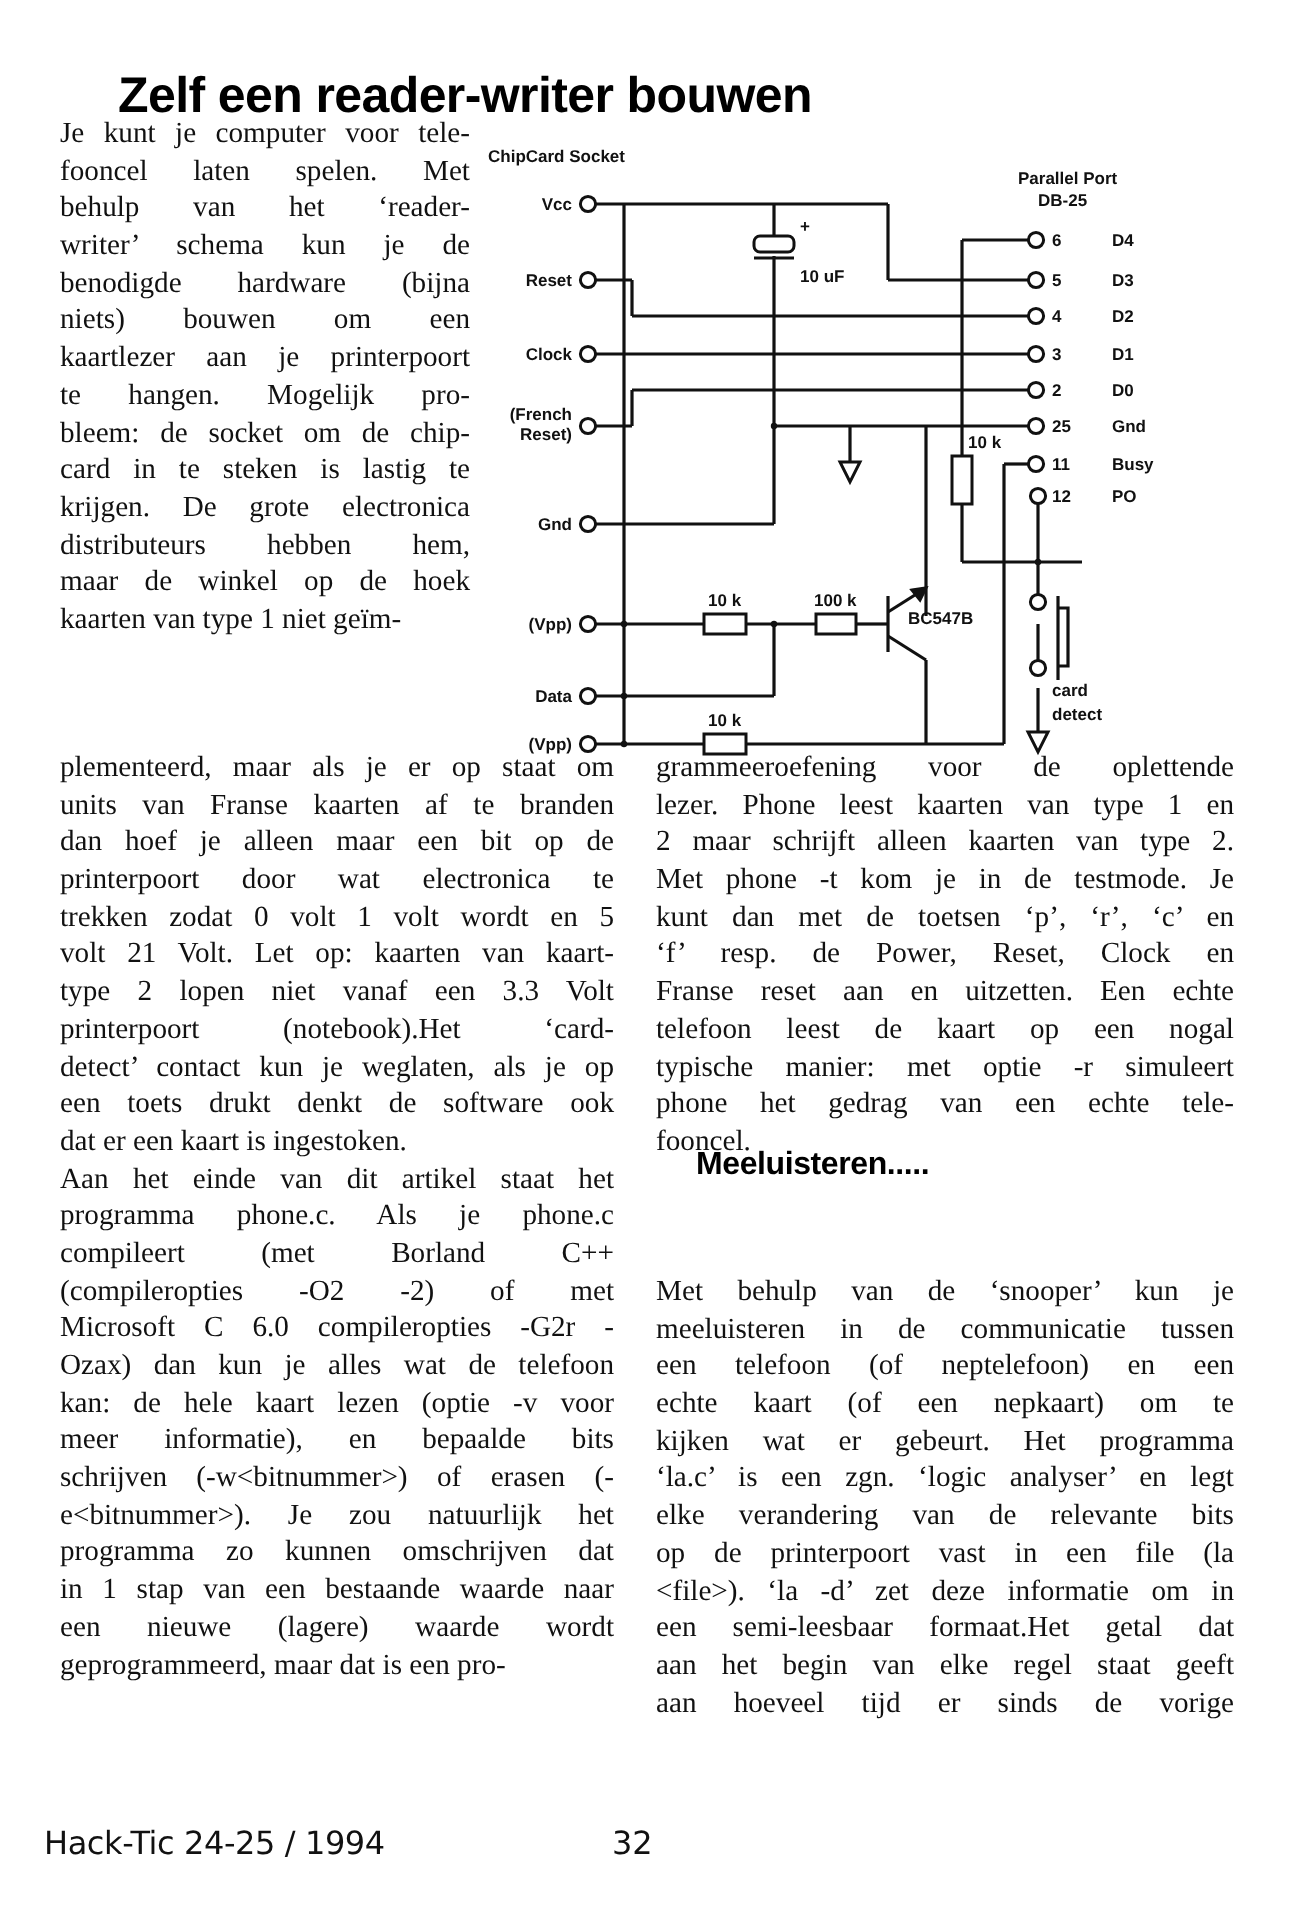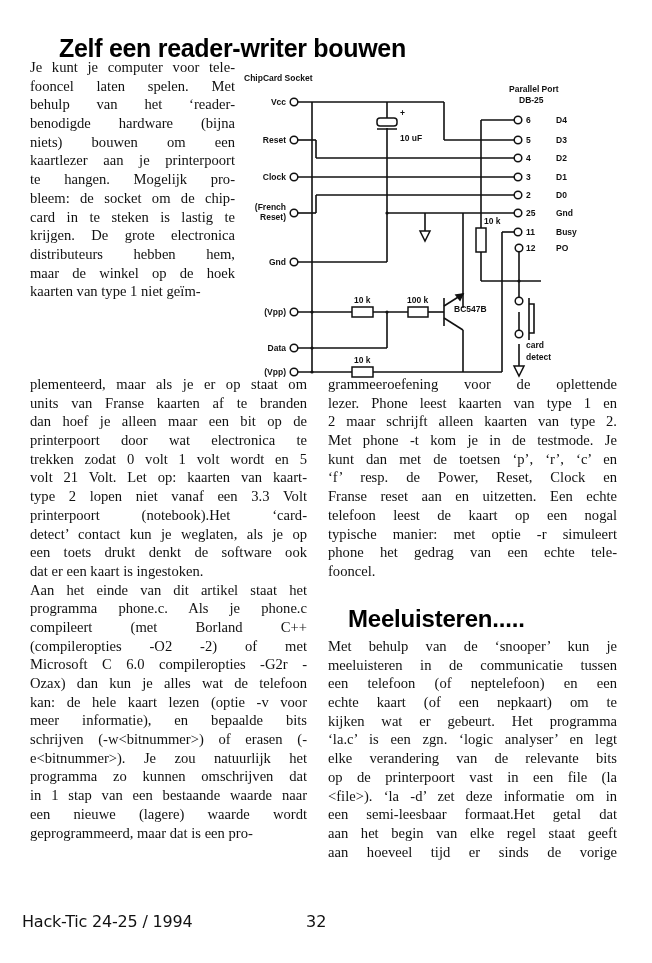--- a/index.html
+++ b/index.html
@@ -13,23 +13,23 @@
     font-family: "Liberation Serif", serif; font-size: 14.6px; line-height: 18.7px;
     text-align: justify; color: #111;
   }
   .body-text .ln { display: block; text-align: justify; text-align-last: justify; white-space: nowrap; height: 18.7px; }
   .body-text .ln.last { text-align-last: left; }
   .col-left-top { position: absolute; left: 30px; top: 58px; width: 205px; }
   .col-left-bottom { position: absolute; left: 30px; top: 375px; width: 277px; }
   .col-right-top { position: absolute; left: 328px; top: 375px; width: 289px; }
   .col-right-bottom { position: absolute; left: 328px; top: 637px; width: 289px; }
   .subhead {
-    position: absolute; left: 348px; top: 605px;
+    position: absolute; left: 348px; top: 574px;
     font-family: "Liberation Sans", sans-serif; font-weight: bold;
-    font-size: 24px; letter-spacing: -0.2px; color: #000; margin: 0;
+    font-size: 16px; letter-spacing: -0.2px; color: #000; margin: 0;
   }
   .schematic { position: absolute; left: 232px; top: 48px; width: 420px; height: 330px; }
   .schematic svg text { font-family: "Liberation Sans", sans-serif; font-weight: bold; fill: #111; }
   .footer-left {
     position: absolute; left: 22px; top: 912px;
     font-family: "DejaVu Sans", sans-serif; font-size: 16px; color: #111; letter-spacing: -0.2px;
   }
   .footer-page {
     position: absolute; left: 306px; top: 912px;
     font-family: "DejaVu Sans", sans-serif; font-size: 16px; color: #111;
@@ -37,20 +37,21 @@
 </style>
 </head>
 <body>
 
 <h1 class="title">Zelf een reader-writer bouwen</h1>
 
 <div class="body-text col-left-top">
     <span class="ln">Je kunt je computer voor tele-</span>
     <span class="ln">fooncel laten spelen. Met</span>
     <span class="ln">behulp van het ‘reader-</span>
+    <span class="ln">writer’ schema kun je de</span>
     <span class="ln">benodigde hardware (bijna</span>
     <span class="ln">niets) bouwen om een</span>
     <span class="ln">kaartlezer aan je printerpoort</span>
     <span class="ln">te hangen. Mogelijk pro-</span>
     <span class="ln">bleem: de socket om de chip-</span>
     <span class="ln">card in te steken is lastig te</span>
     <span class="ln">krijgen. De grote electronica</span>
     <span class="ln">distributeurs hebben hem,</span>
     <span class="ln">maar de winkel op de hoek</span>
     <span class="ln last">kaarten van type 1 niet geïm-</span>

